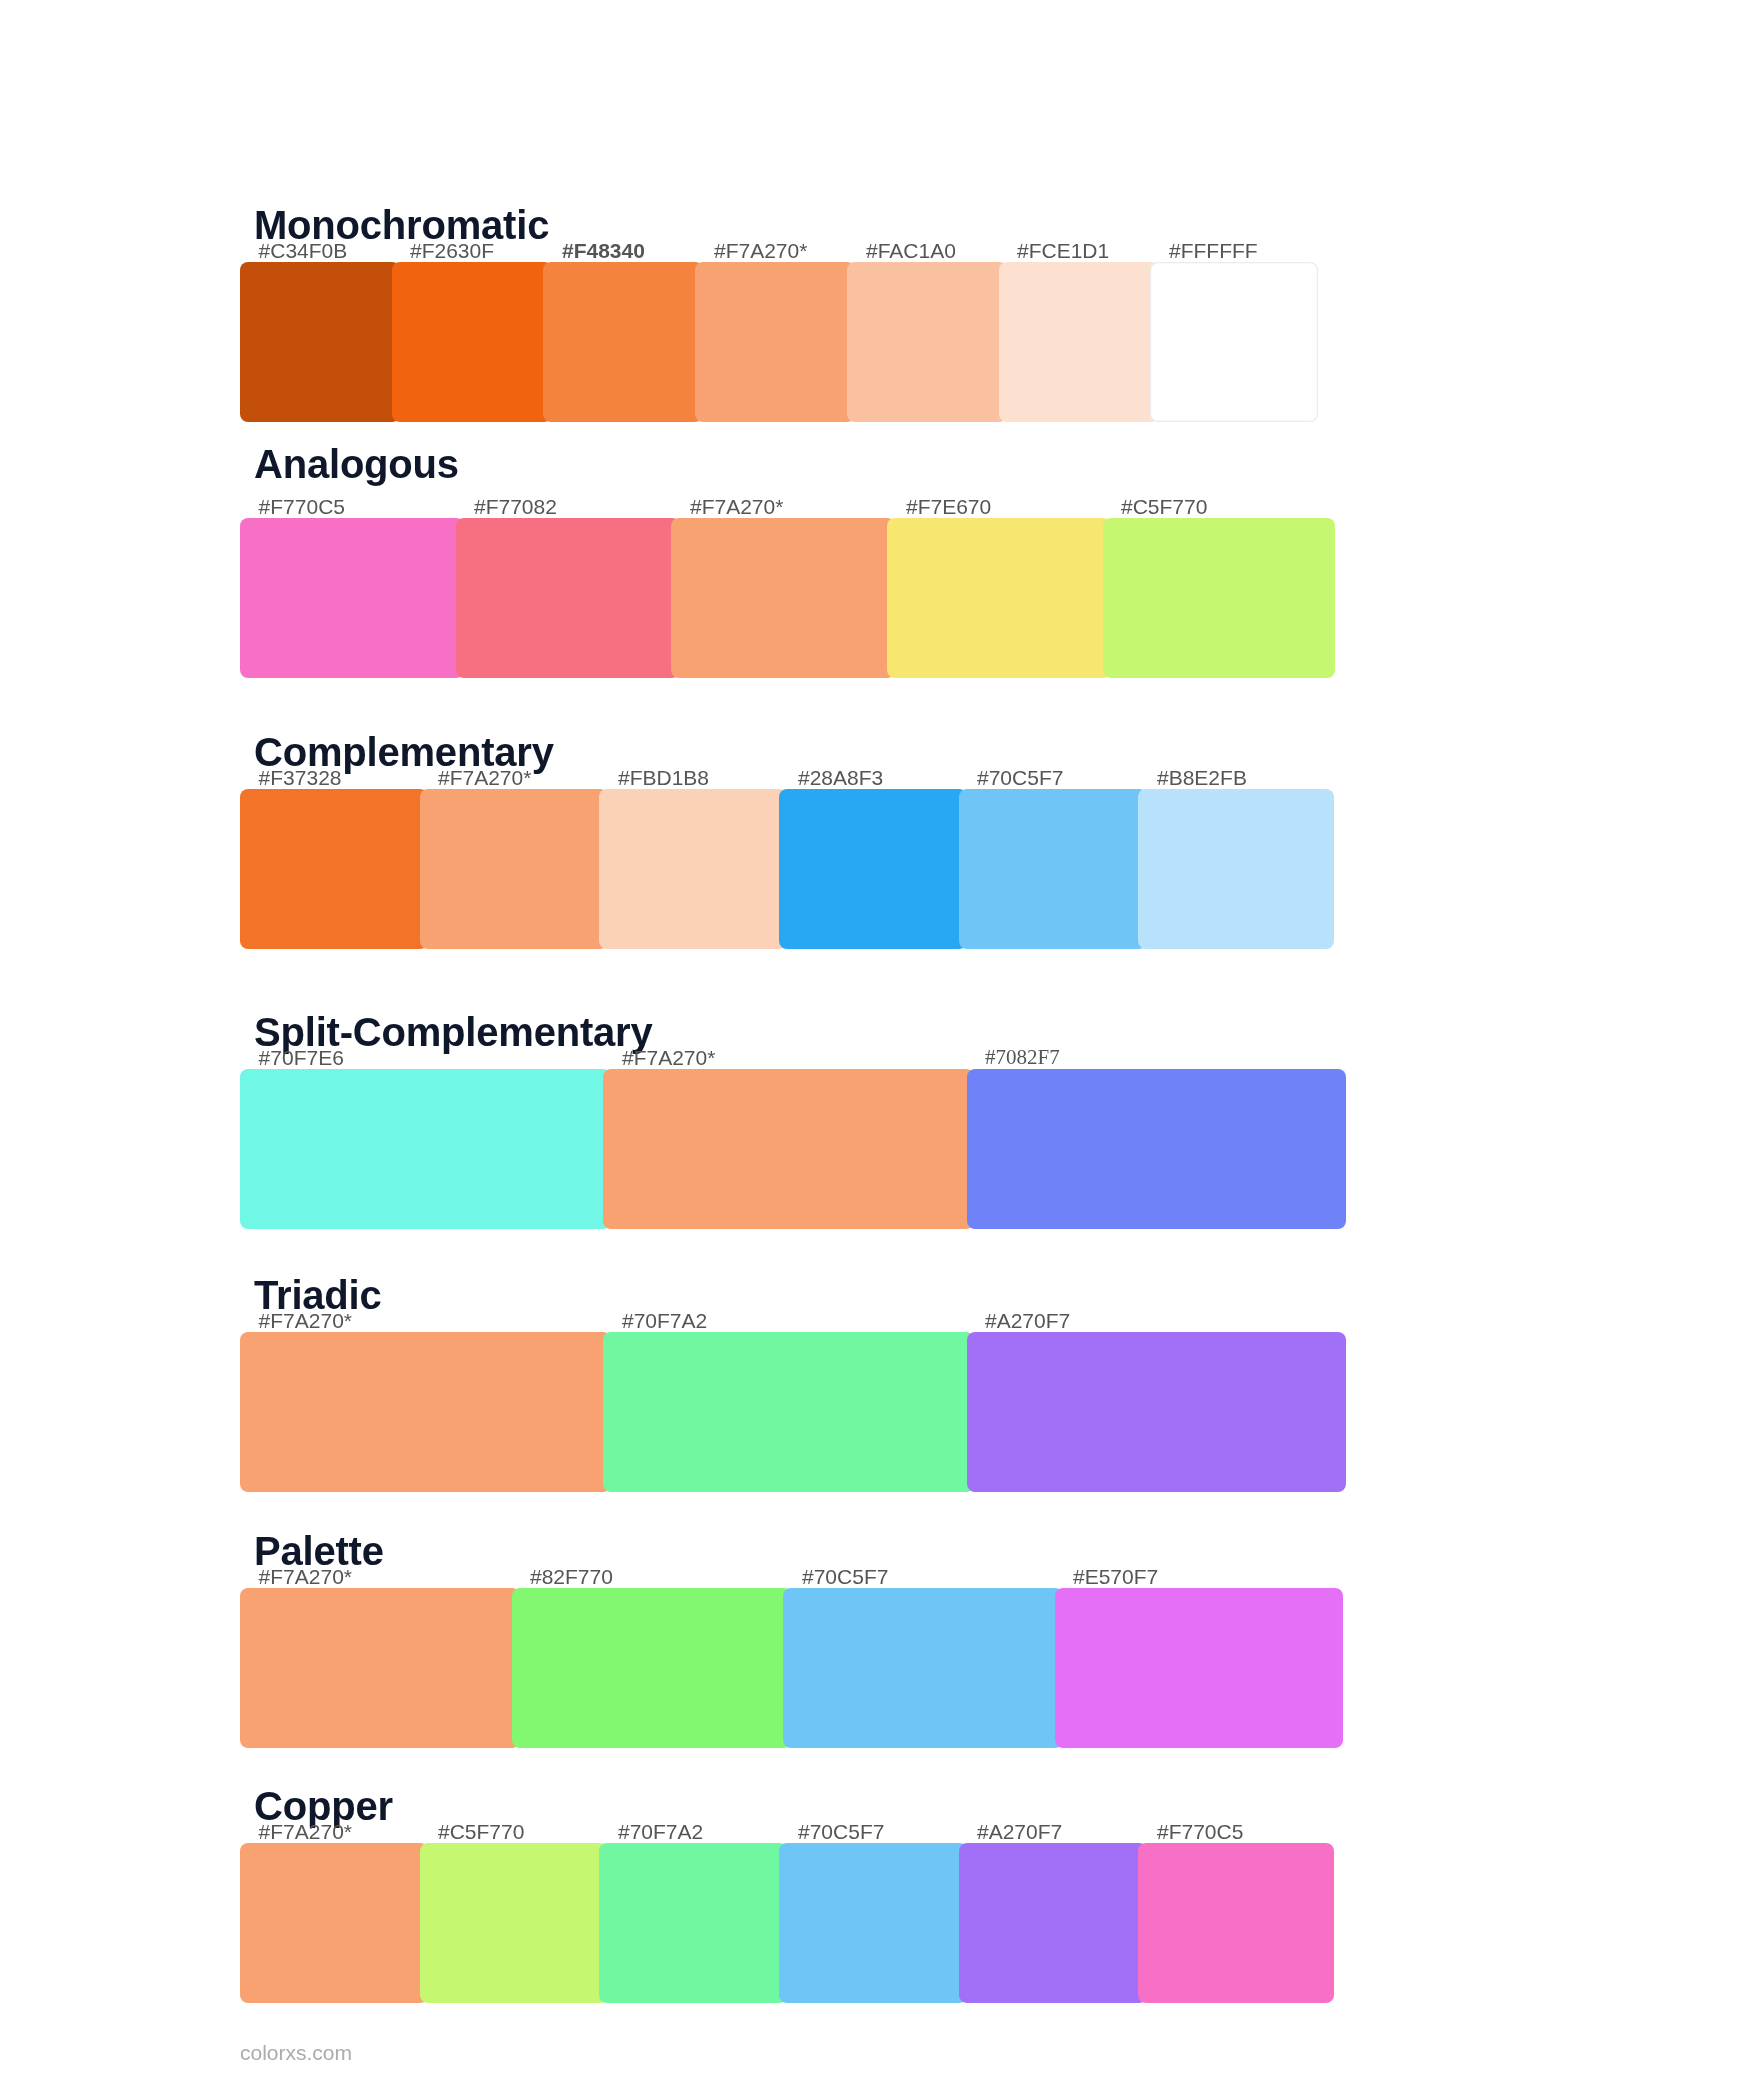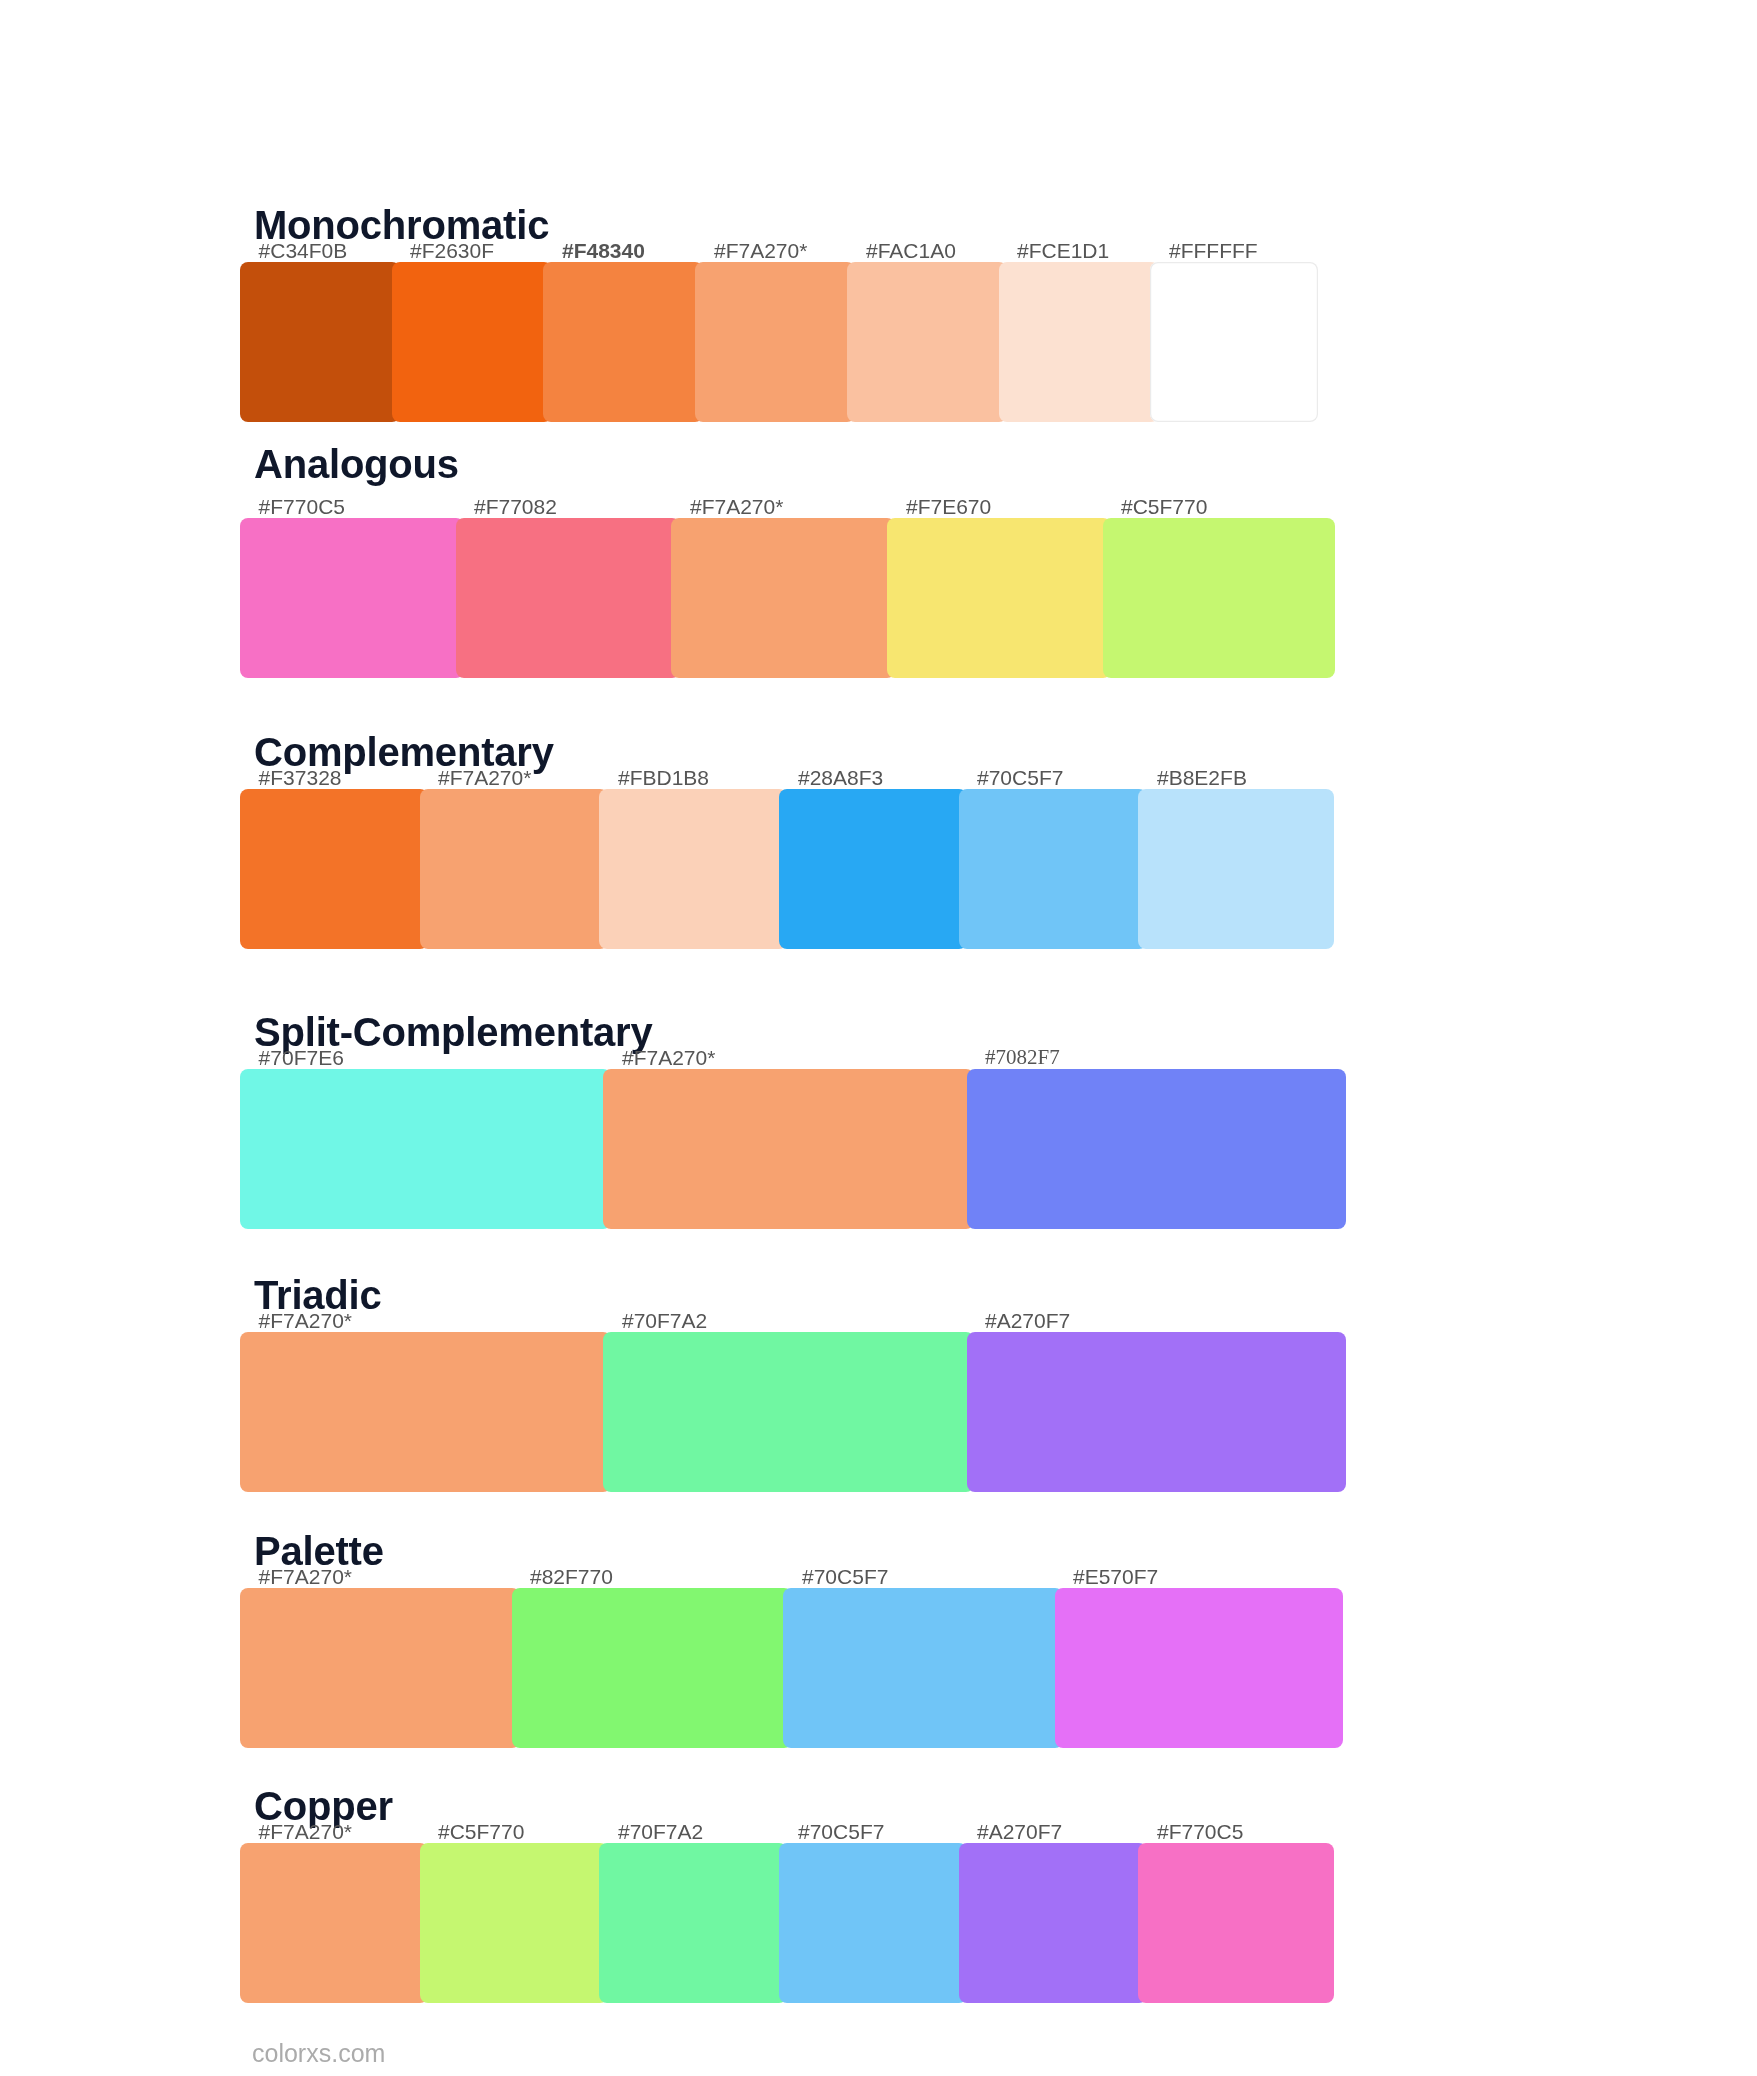--- a/index.html
+++ b/index.html
@@ -25,21 +25,21 @@
 
   .sw-labels{position:absolute;left:257px;width:1078px;height:21px;}
   .sw-label{position:absolute;top:0;font-size:21px;line-height:21px;
       font-weight:400;color:#555555;white-space:nowrap;}
 
   .sw-row{position:absolute;left:240px;width:1078px;height:160px;}
   .sw{position:absolute;top:0;height:160px;border-radius:8px;}
   .sw.white{box-shadow:inset 0 0 0 1.2px #ebebeb;}
 
   
-  .footer-link{position:absolute;left:252px;font-size:25px;line-height:22.4px;
+  .footer-link{position:absolute;left:240px;font-size:21px;line-height:22.4px;
       font-weight:400;color:#ababab;white-space:nowrap;text-decoration:none;}
 </style>
 </head>
 <body>
 
 <div id="page">
 
 
   <section class="palette-section">
     <h2 class="sec-title" style="top: 191px;">Monochromatic</h2>

